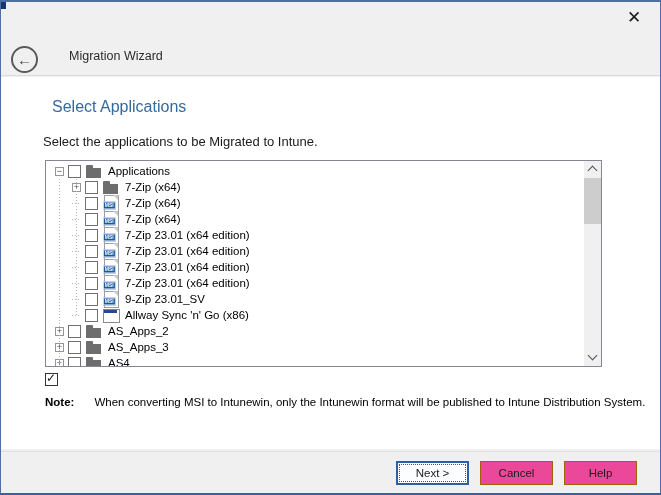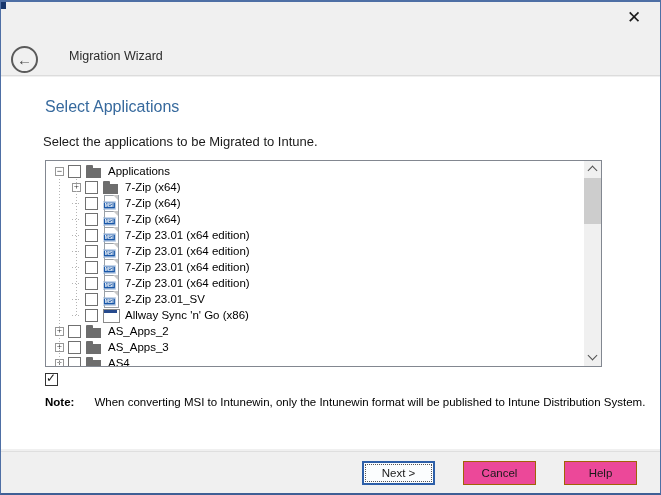--- a/index.html
+++ b/index.html
@@ -29,21 +29,21 @@
   }
   .back-btn {
     position:absolute; left:10px; top:13px; width:27px; height:27px;
     border:2px solid #5a5a5a; border-radius:50%; background:transparent;
     color:#4a4a4a; font-size:15px; line-height:22px; text-align:center; padding:0; cursor:pointer;
   }
   .wizard-title { position:absolute; left:44px; top:0; height:43px; line-height:46px; font-size:12.5px; color:#2b2b2b;margin-left:24px; }
 
   
   .content { position:absolute; left:0; top:75px; right:0; bottom:44px; background:#ffffff; }
-  .page-heading { position:absolute; left:44px; top:21px; font-size:16px; font-weight:400; color:#36699d; }
+  .page-heading { position:absolute; left:51px; top:21px; font-size:16px; font-weight:400; color:#36699d; }
   .instruction { position:absolute; left:42px; top:57px; font-size:13px; color:#1a1a1a; }
 
   
   .treebox { position:absolute; left:44px; top:83px; width:557px; height:207px; background:#fff; border:1px solid #828790; }
   .tree-rows { position:absolute; left:0; top:0; right:17px; bottom:0; overflow:hidden; padding-top:2px; }
   .trow { display:flex; align-items:center; height:16px; white-space:nowrap; }
   .trow.lvl0 { padding-left:9px; }
   .trow.lvl1 { padding-left:26px; }
   .exp-slot { width:9px; height:9px; flex:0 0 9px; margin-right:4px; display:flex; align-items:center; justify-content:center; }
   .stub { width:9px; height:1px; background:repeating-linear-gradient(to right,#b4b4b4 0 1px,transparent 1px 3px); }
@@ -82,21 +82,21 @@
   
   .convert-row { position:absolute; left:44px; top:296px; display:flex; align-items:center; font-size:11.5px; color:#000; cursor:default; }
   .convert-row .cb { border-color:#333333; margin-right:7px; }
   .tick { position:absolute; left:0px; top:-3px; font-size:12px; color:#1a1a1a; }
   .note-row { position:absolute; left:44px; top:319px; font-size:11.5px; color:#000; white-space:nowrap; }
   .note-row b { margin-right:20px; }
 
   
   .footer {
     position:absolute; left:0; right:0; bottom:0; height:42px; background:#f0f0f0; border-top:1px solid #dfdfdf;
-    display:flex; align-items:center; justify-content:flex-end; gap:28px; padding-right:23px;
+    display:flex; align-items:center; justify-content:flex-end; gap:11px; padding-right:23px;
   }
   .btn {
     width:73px; height:24px; background:#ec4899; border:1px solid #a16207;
     font-family:"Liberation Sans",sans-serif; font-size:11.5px; color:#1a1a1a; cursor:pointer;
   }
   .btn.primary { border:2px solid #2d5fa8; background:#fbfdfe; outline:1px dotted #555; outline-offset:-4px; }
 </style>
 </head>
 <body>
 
@@ -199,21 +199,21 @@
             <span class="tlabel">7-Zip 23.01 (x64 edition)</span>
           </div>
           <div class="trow lvl1">
             <span class="exp-slot">
               <span class="stub"></span>
             </span>
             <span class="cb"></span>
             <span class="ticon icon-msi">
               <span class="msi-badge">MSI</span>
             </span>
-            <span class="tlabel">2-Zip 23.01_SV</span>
+            <span class="tlabel">9-Zip 23.01_SV</span>
           </div>
           <div class="trow lvl1">
             <span class="exp-slot">
               <span class="stub"></span>
             </span>
             <span class="cb"></span>
             <span class="ticon icon-app"></span>
             <span class="tlabel">Allway Sync 'n' Go (x86)</span>
           </div>
           <div class="trow lvl0">

